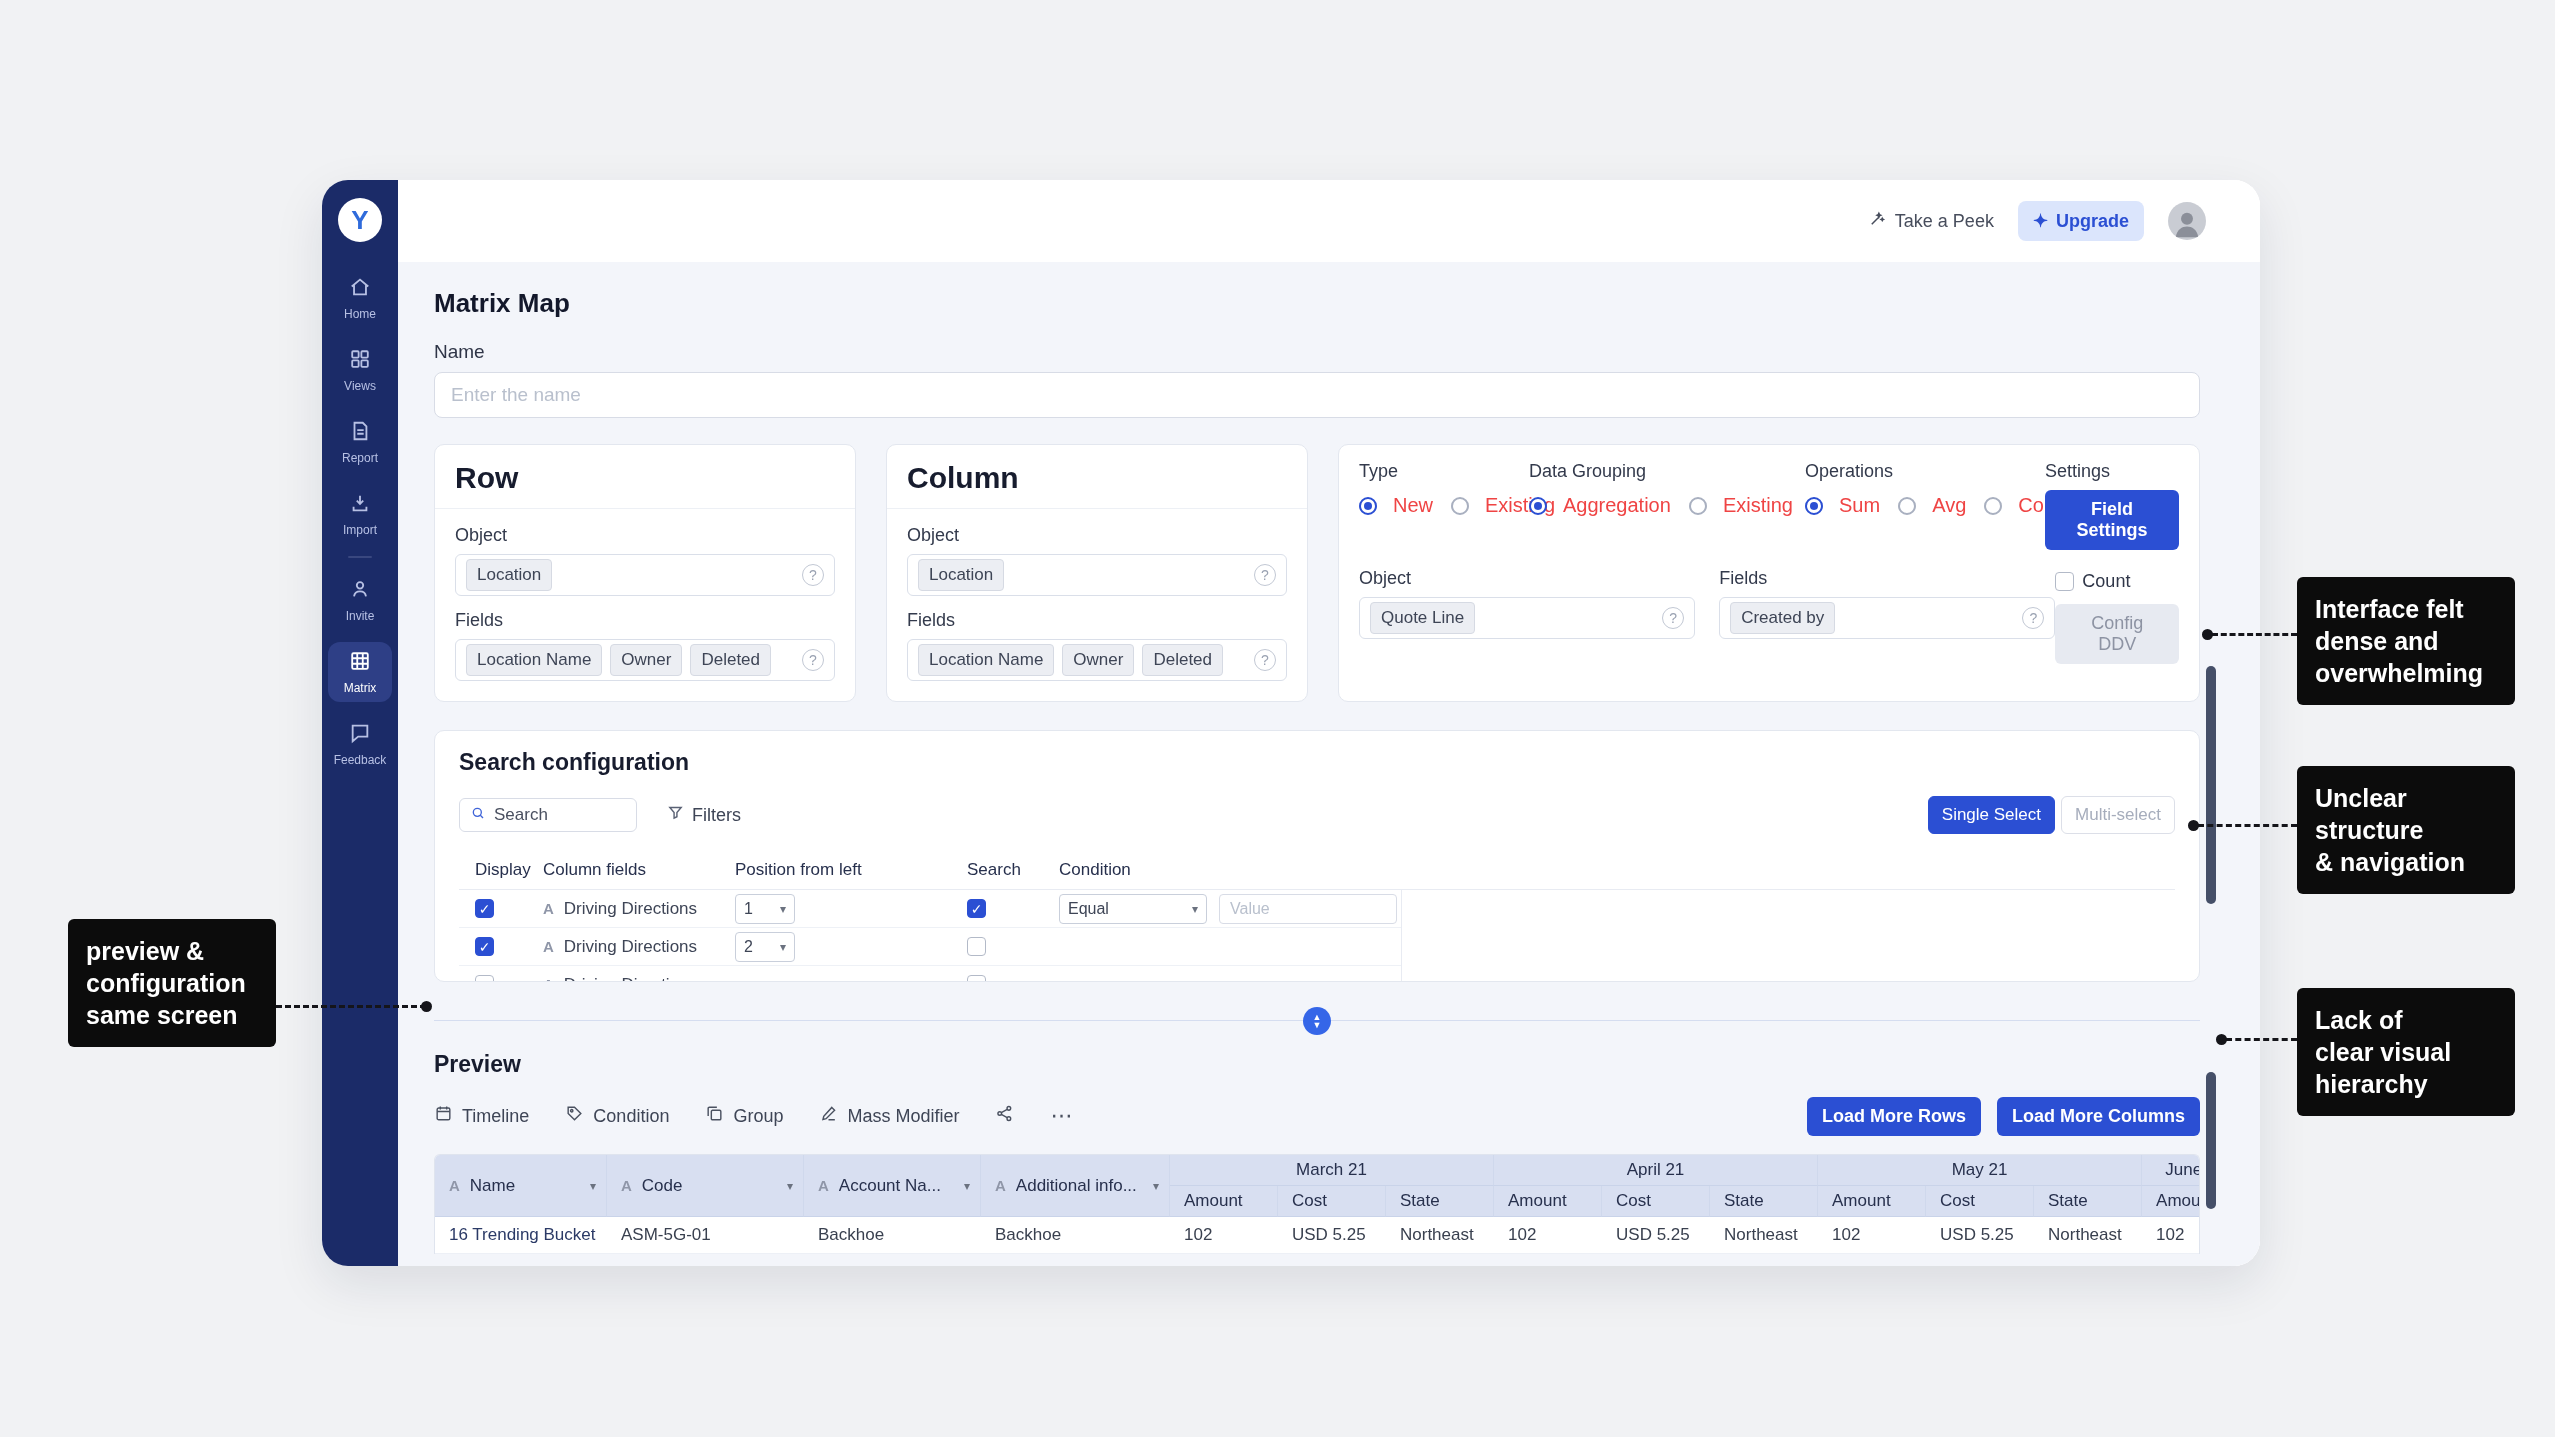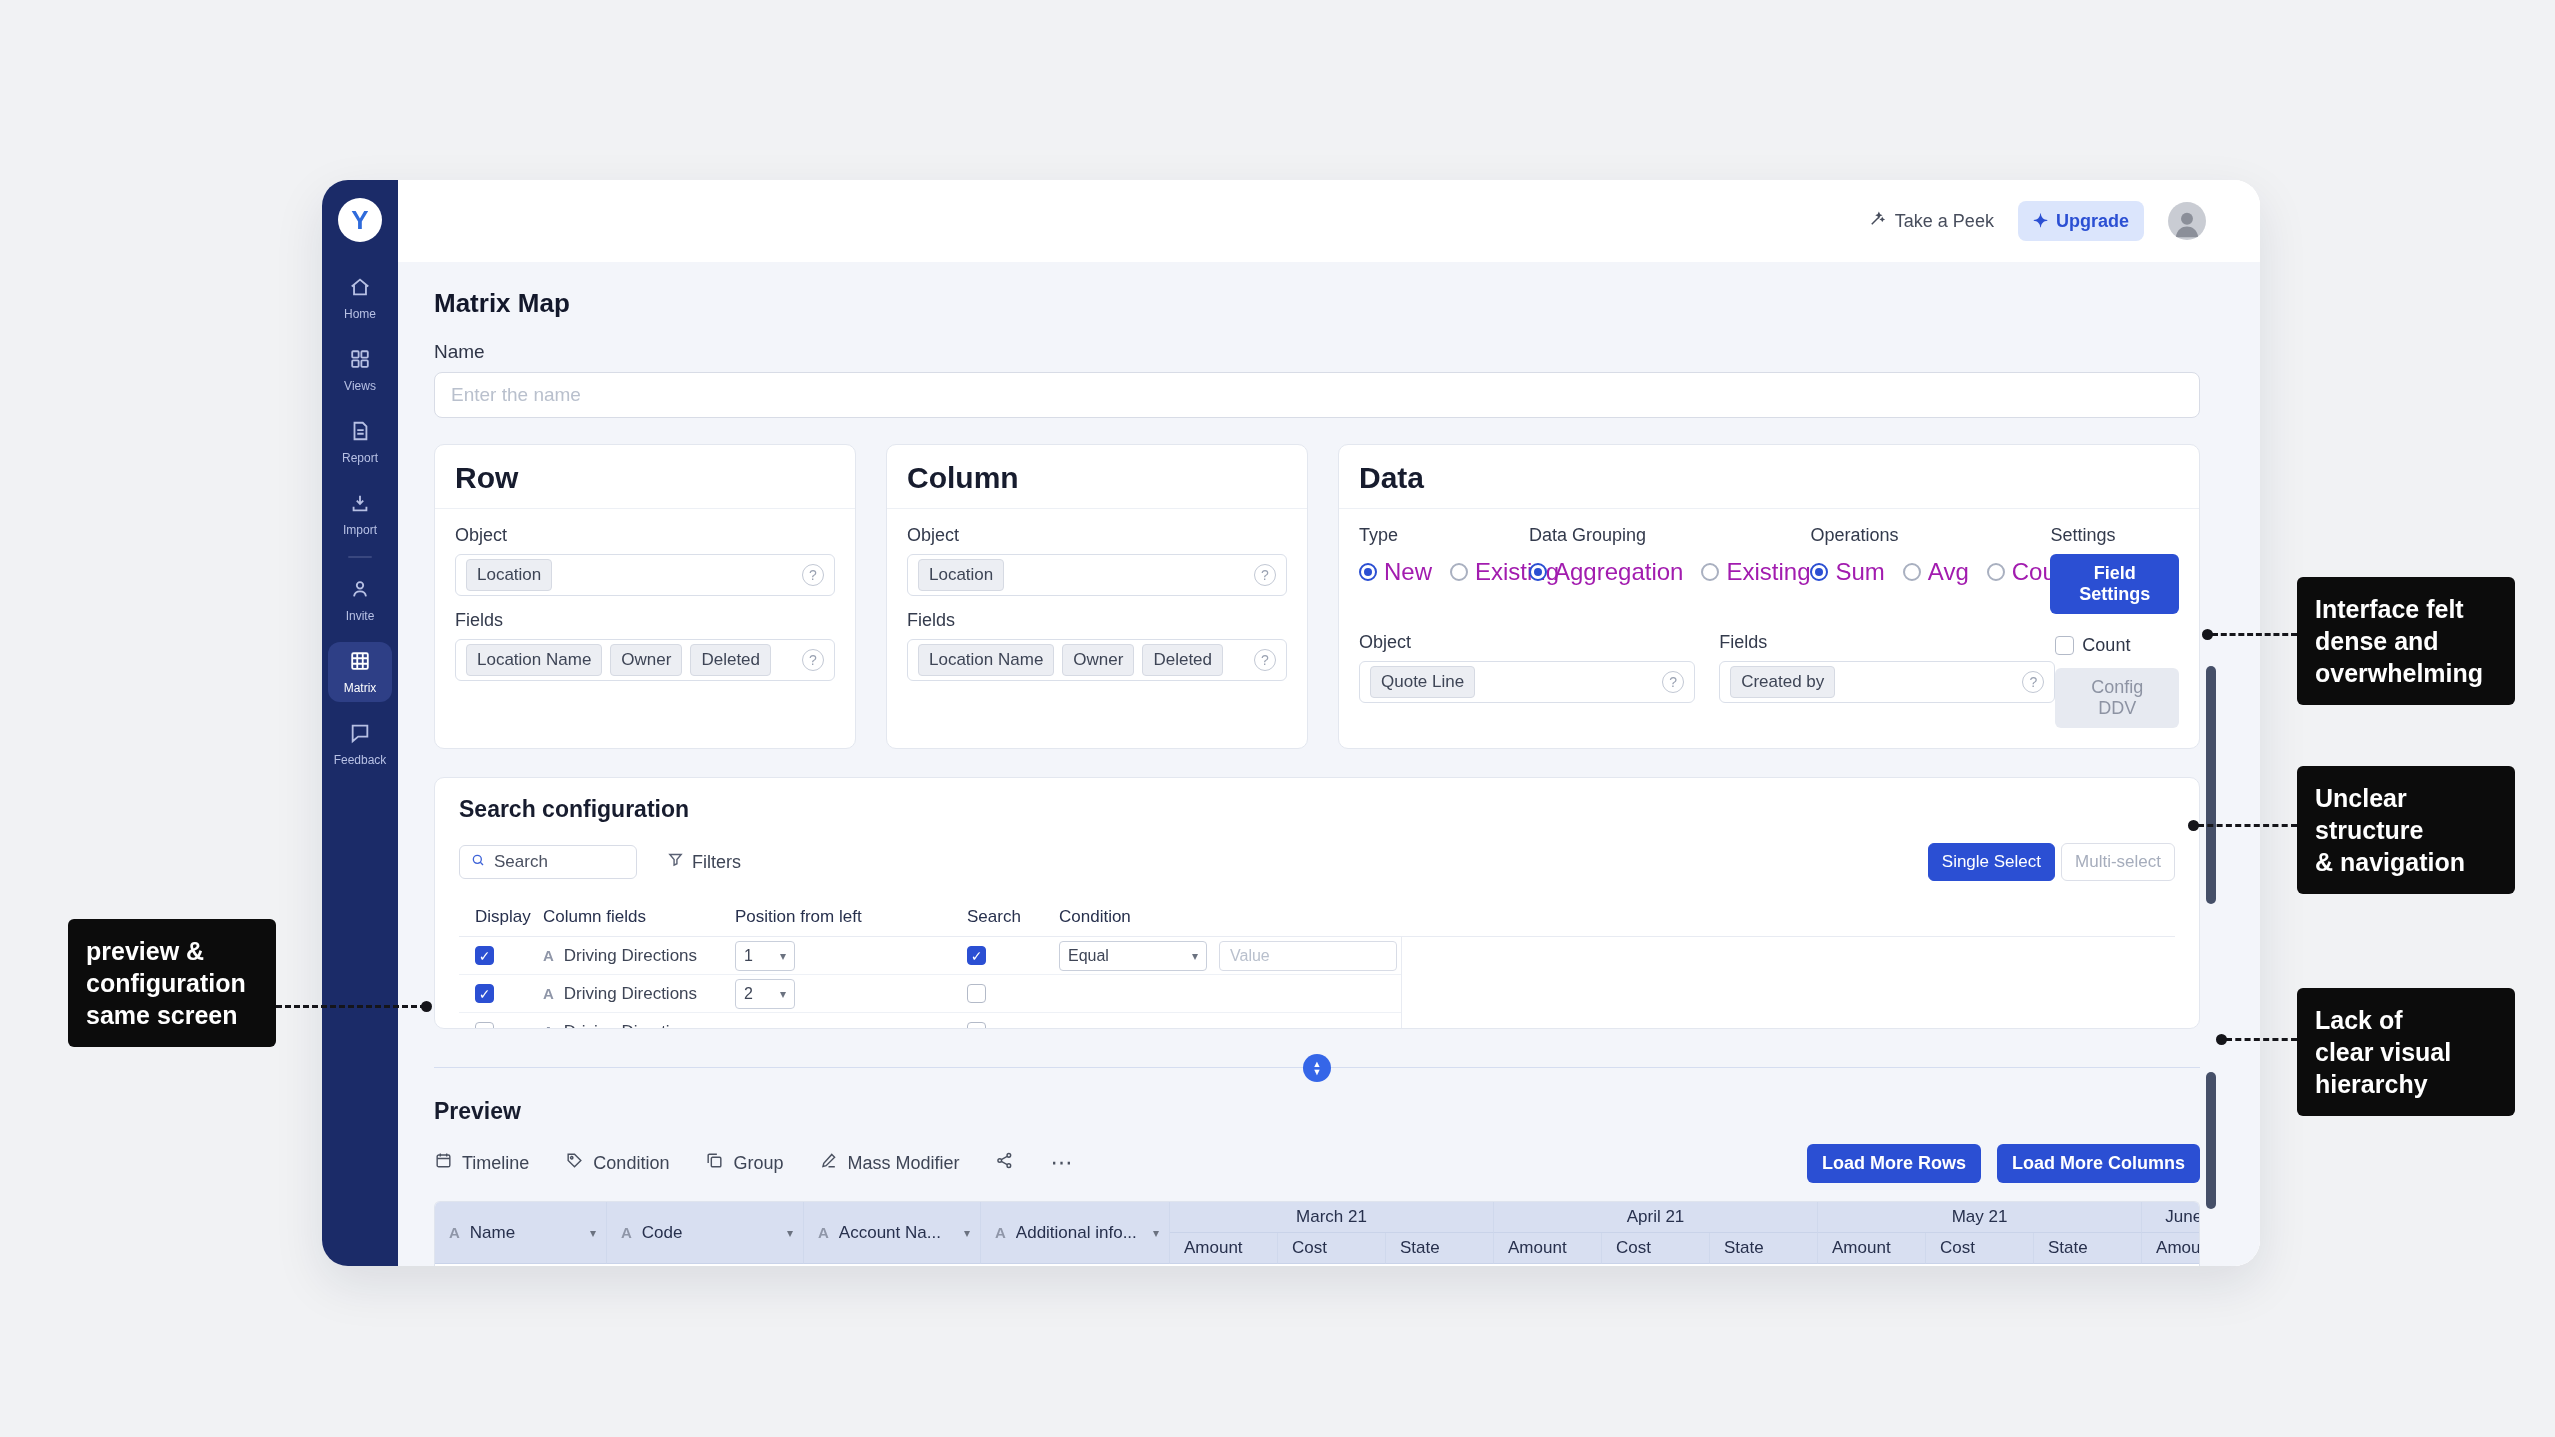--- a/index.html
+++ b/index.html
@@ -99,21 +99,21 @@
   }
   .gap14 { margin-top: 14px; }
 
   .dc-row1 { display: flex; align-items: flex-start; }
   .dc-group .field-label { margin-bottom: 12px; }
   .g-type { width: 170px; }
   .g-grouping { width: 305px; }
   .g-ops { width: 240px; }
   .g-settings { margin-left: auto; display: flex; flex-direction: column; align-items: flex-start; }
   .opts { display: flex; gap: 18px; align-items: center; }
-  .opt { display: flex; align-items: center; gap: 7px; font-size: 24px; color: #a21caf; }
+  .opt { display: flex; align-items: center; gap: 16px; font-size: 20px; color: #ef4444; }
   .rd { width: 18px; height: 18px; border-radius: 50%; border: 2px solid #a9b0c0; background: #fff; display: flex; align-items: center; justify-content: center; flex: 0 0 18px; }
   .rd.sel { border-color: #2b4fd3; }
   .rd.sel i { width: 8px; height: 8px; border-radius: 50%; background: #2b4fd3; display: block; }
   .btn { border: none; border-radius: 6px; font-size: 18px; font-weight: 700; padding: 9px 15px; font-family: "Liberation Sans", sans-serif; }
   .btn-primary { background: #2b4fd3; color: #fff; }
   .btn-gray { background: #e7eaf1; color: #8d93a3; font-weight: 400; }
 
   .dc-row2 { display: flex; align-items: flex-start; margin-top: 18px; }
   .g-object { width: 340px; }
   .g-fields { width: 340px; margin-left: 24px; }
@@ -394,21 +394,20 @@
             <div class="field-box" data-interactable="true">
               <span class="chip" data-interactable="false">Location Name</span>
               <span class="chip" data-interactable="false">Owner</span>
               <span class="chip" data-interactable="false">Deleted</span>
               <span class="help" data-interactable="true">?</span>
             </div>
           </div>
         </section>
 
         <section class="card data-card" data-interactable="false">
-          <div class="card-head" data-interactable="false">Data</div>
           <div class="card-body">
             <div class="dc-row1">
               <div class="dc-group g-type">
                 <span class="field-label" data-interactable="false">Type</span>
                 <div class="opts">
                   <div class="opt" data-interactable="true">
                       <span class="rd sel" data-interactable="false">
                         <i></i>
                       </span>
                       <span data-interactable="false">New</span>

